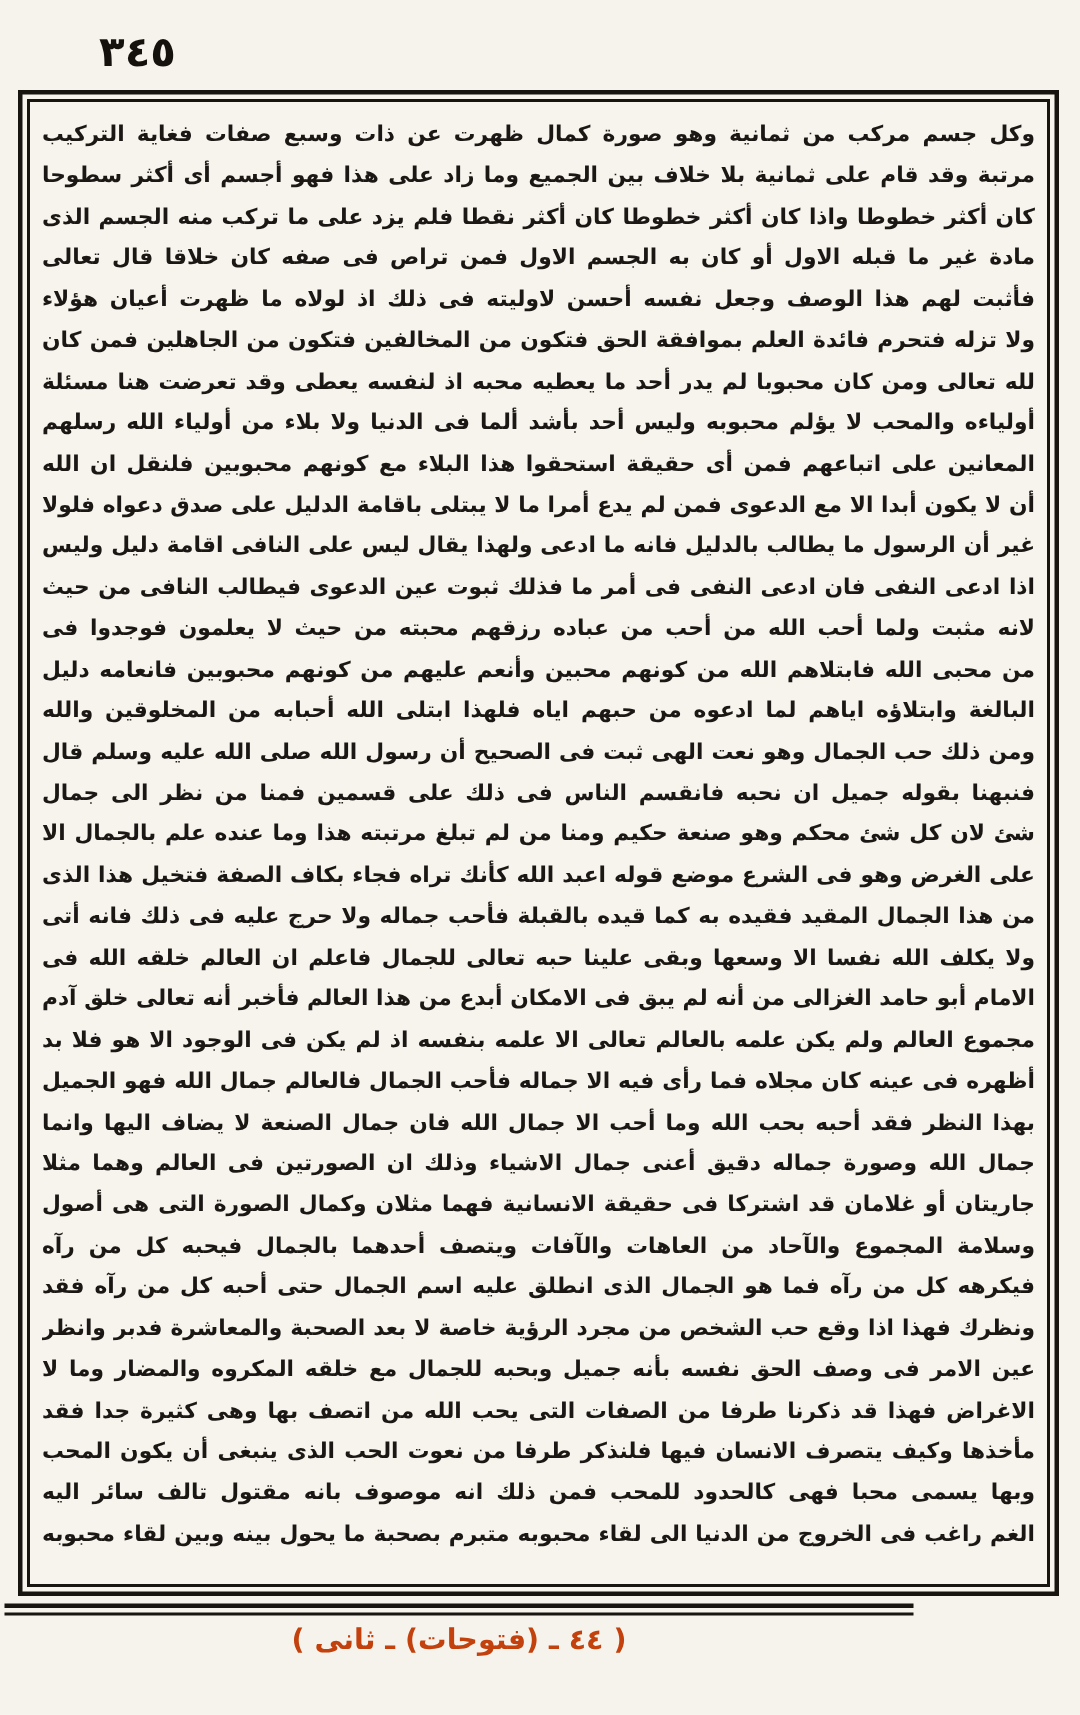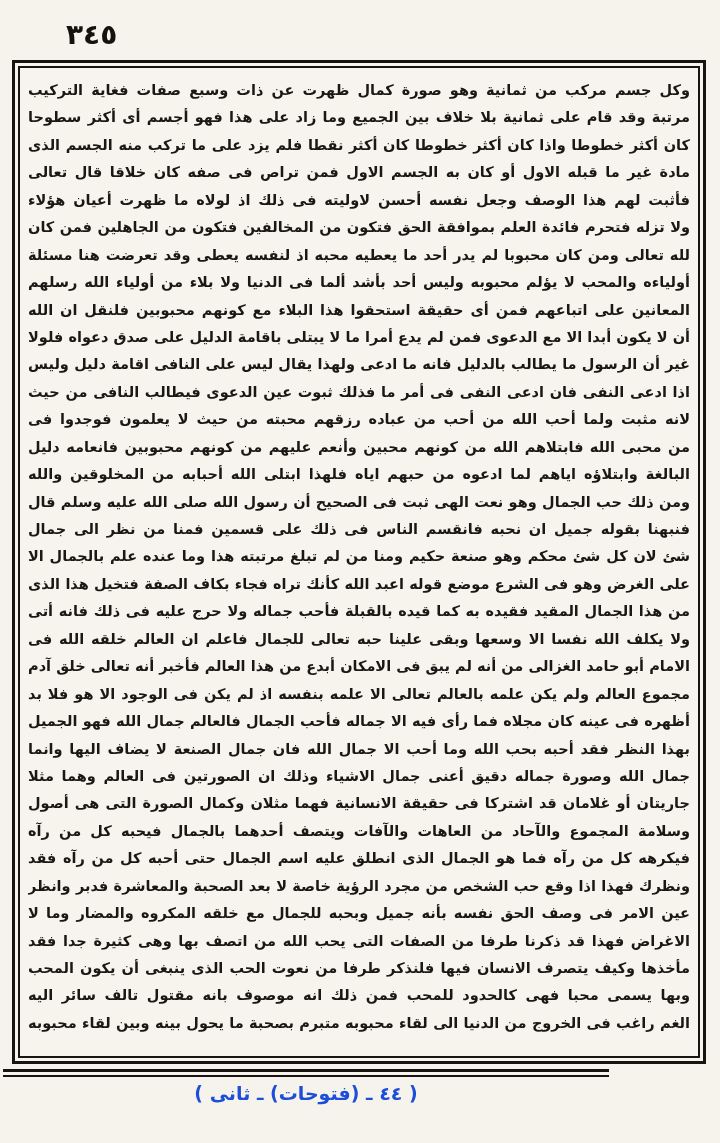--- a/index.html
+++ b/index.html
@@ -76,21 +76,21 @@
   }
   .footer-signature {
     position: absolute;
     top: 1082px;
     left: 0;
     width: 100%;
     text-align: center;
     direction: rtl;
     font-size: 19px;
     font-weight: bold;
-    color: #1d4ed8;
+    color: #c2410c;
   }
 </style>
 </head>
 <body>
 
 <div class="page">
 
   <div class="page-number">٣٤٥</div>
 
   <div class="frame">

